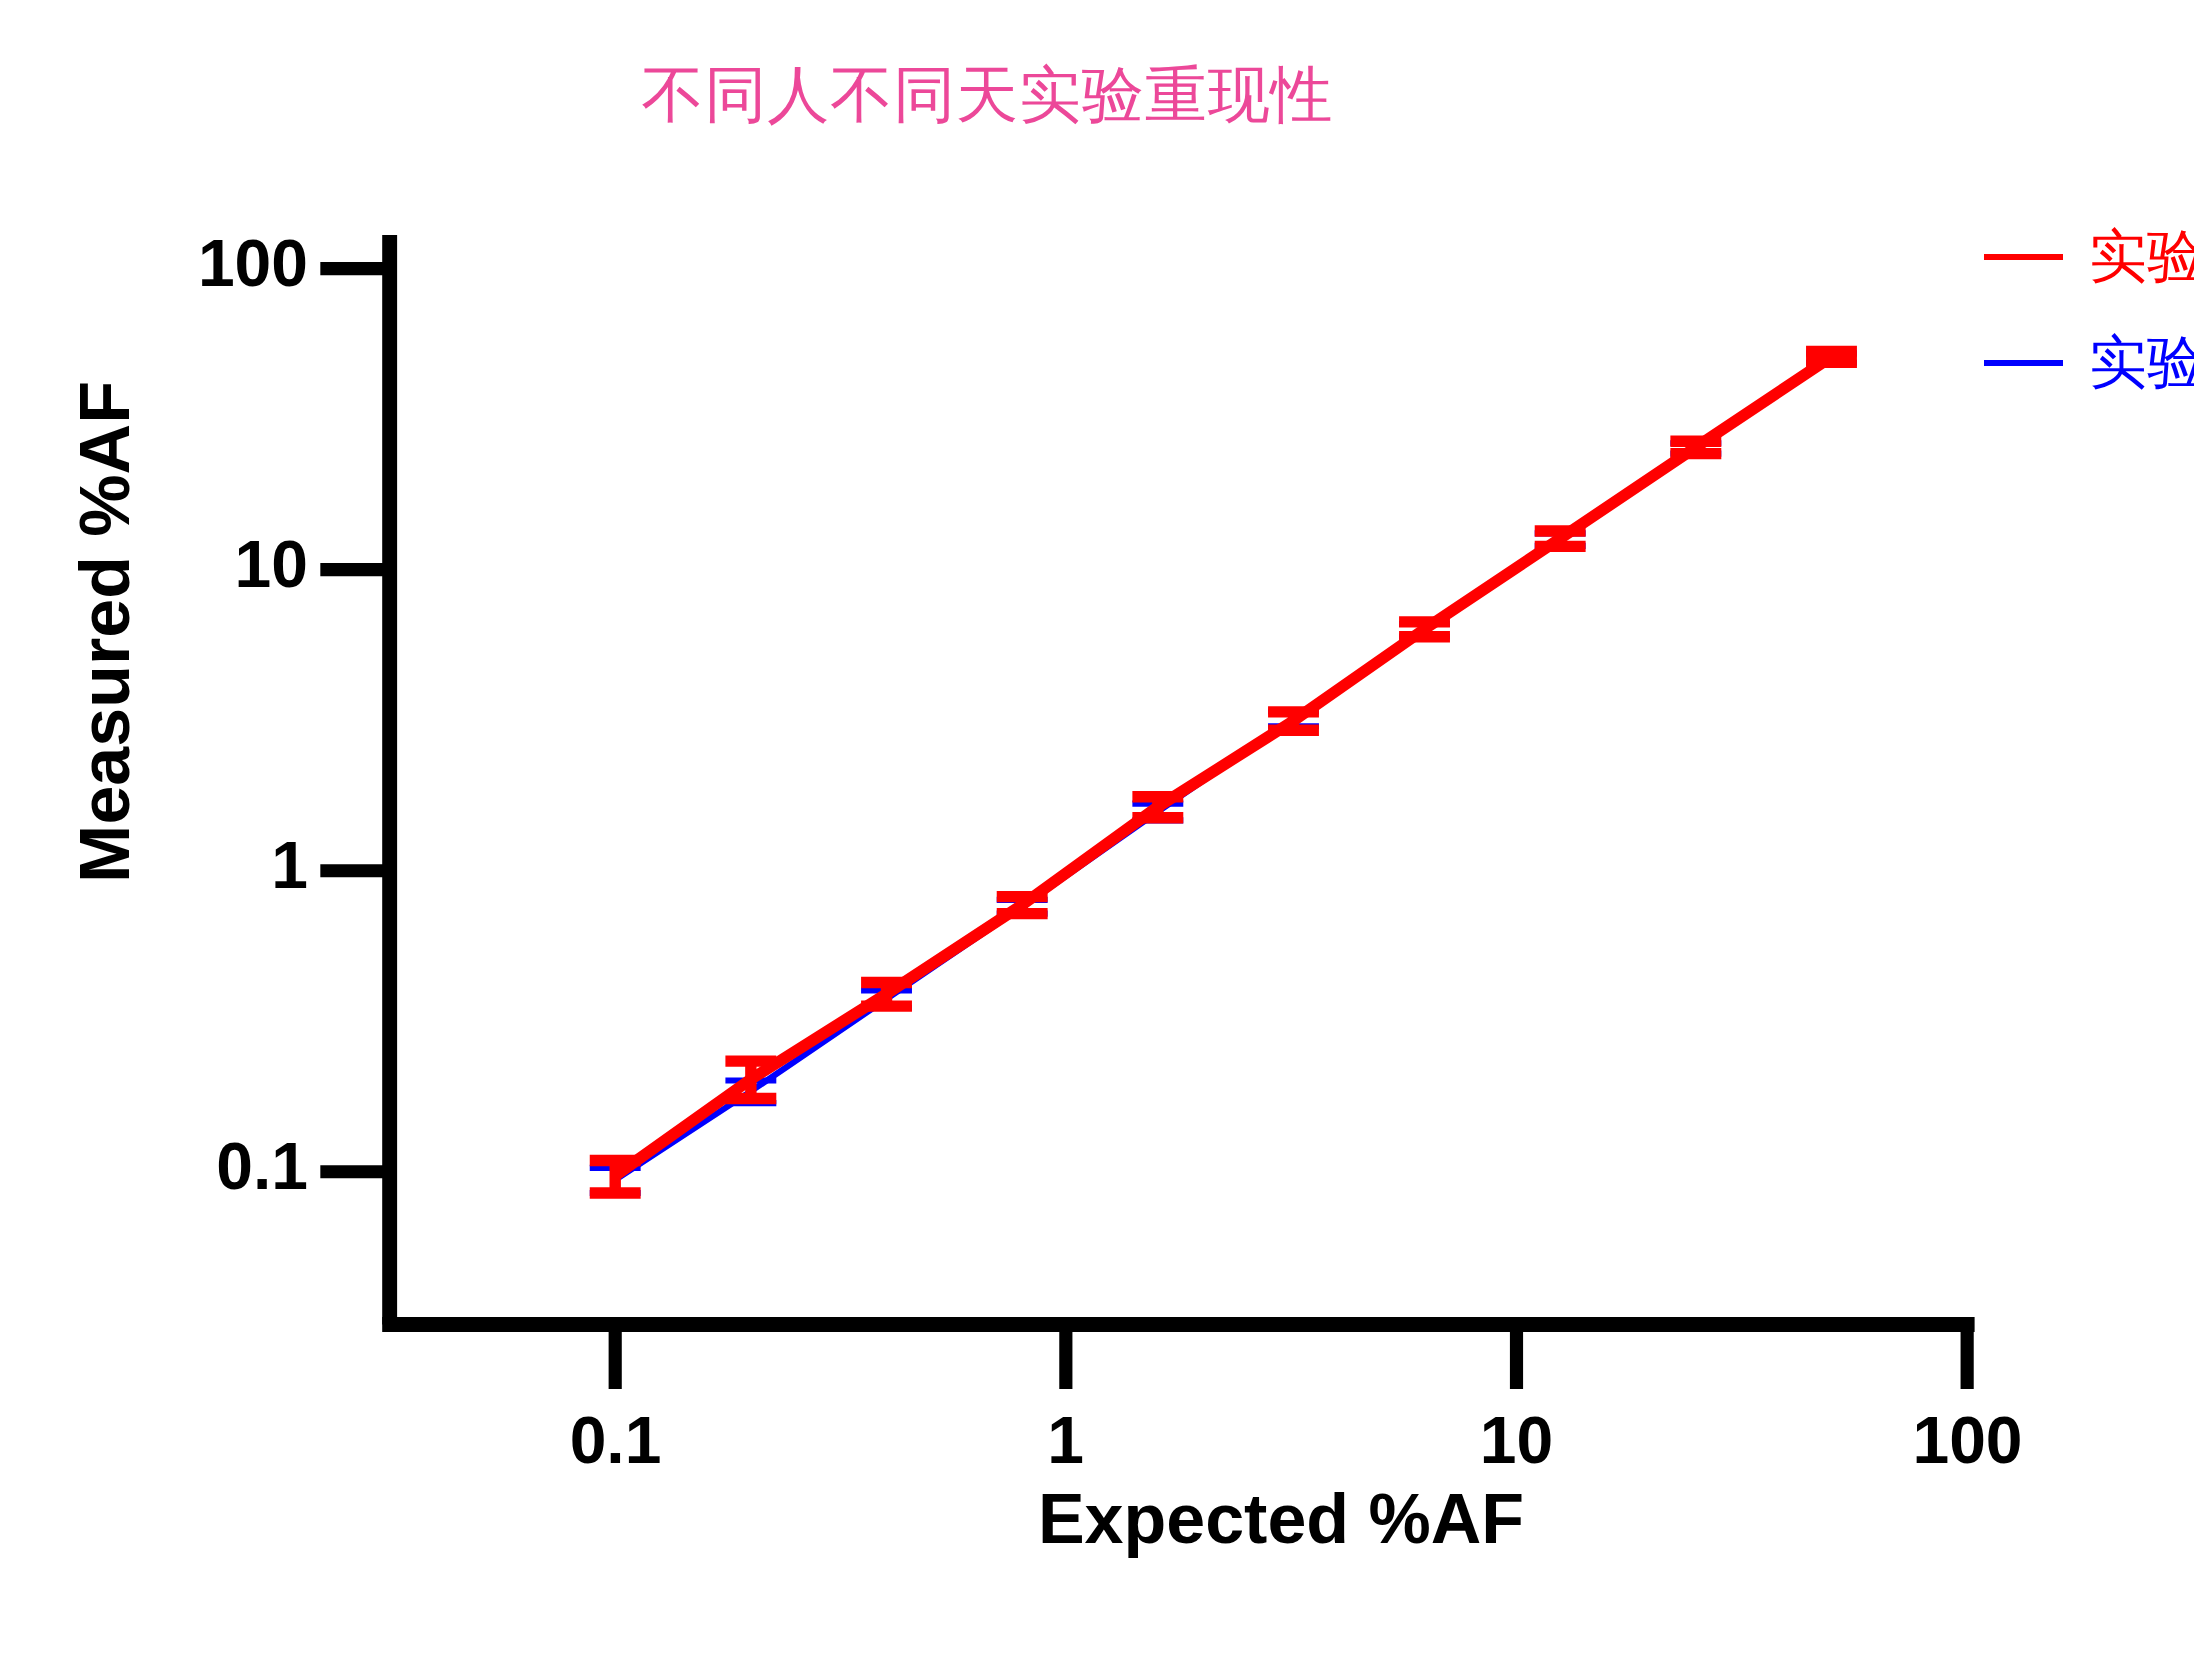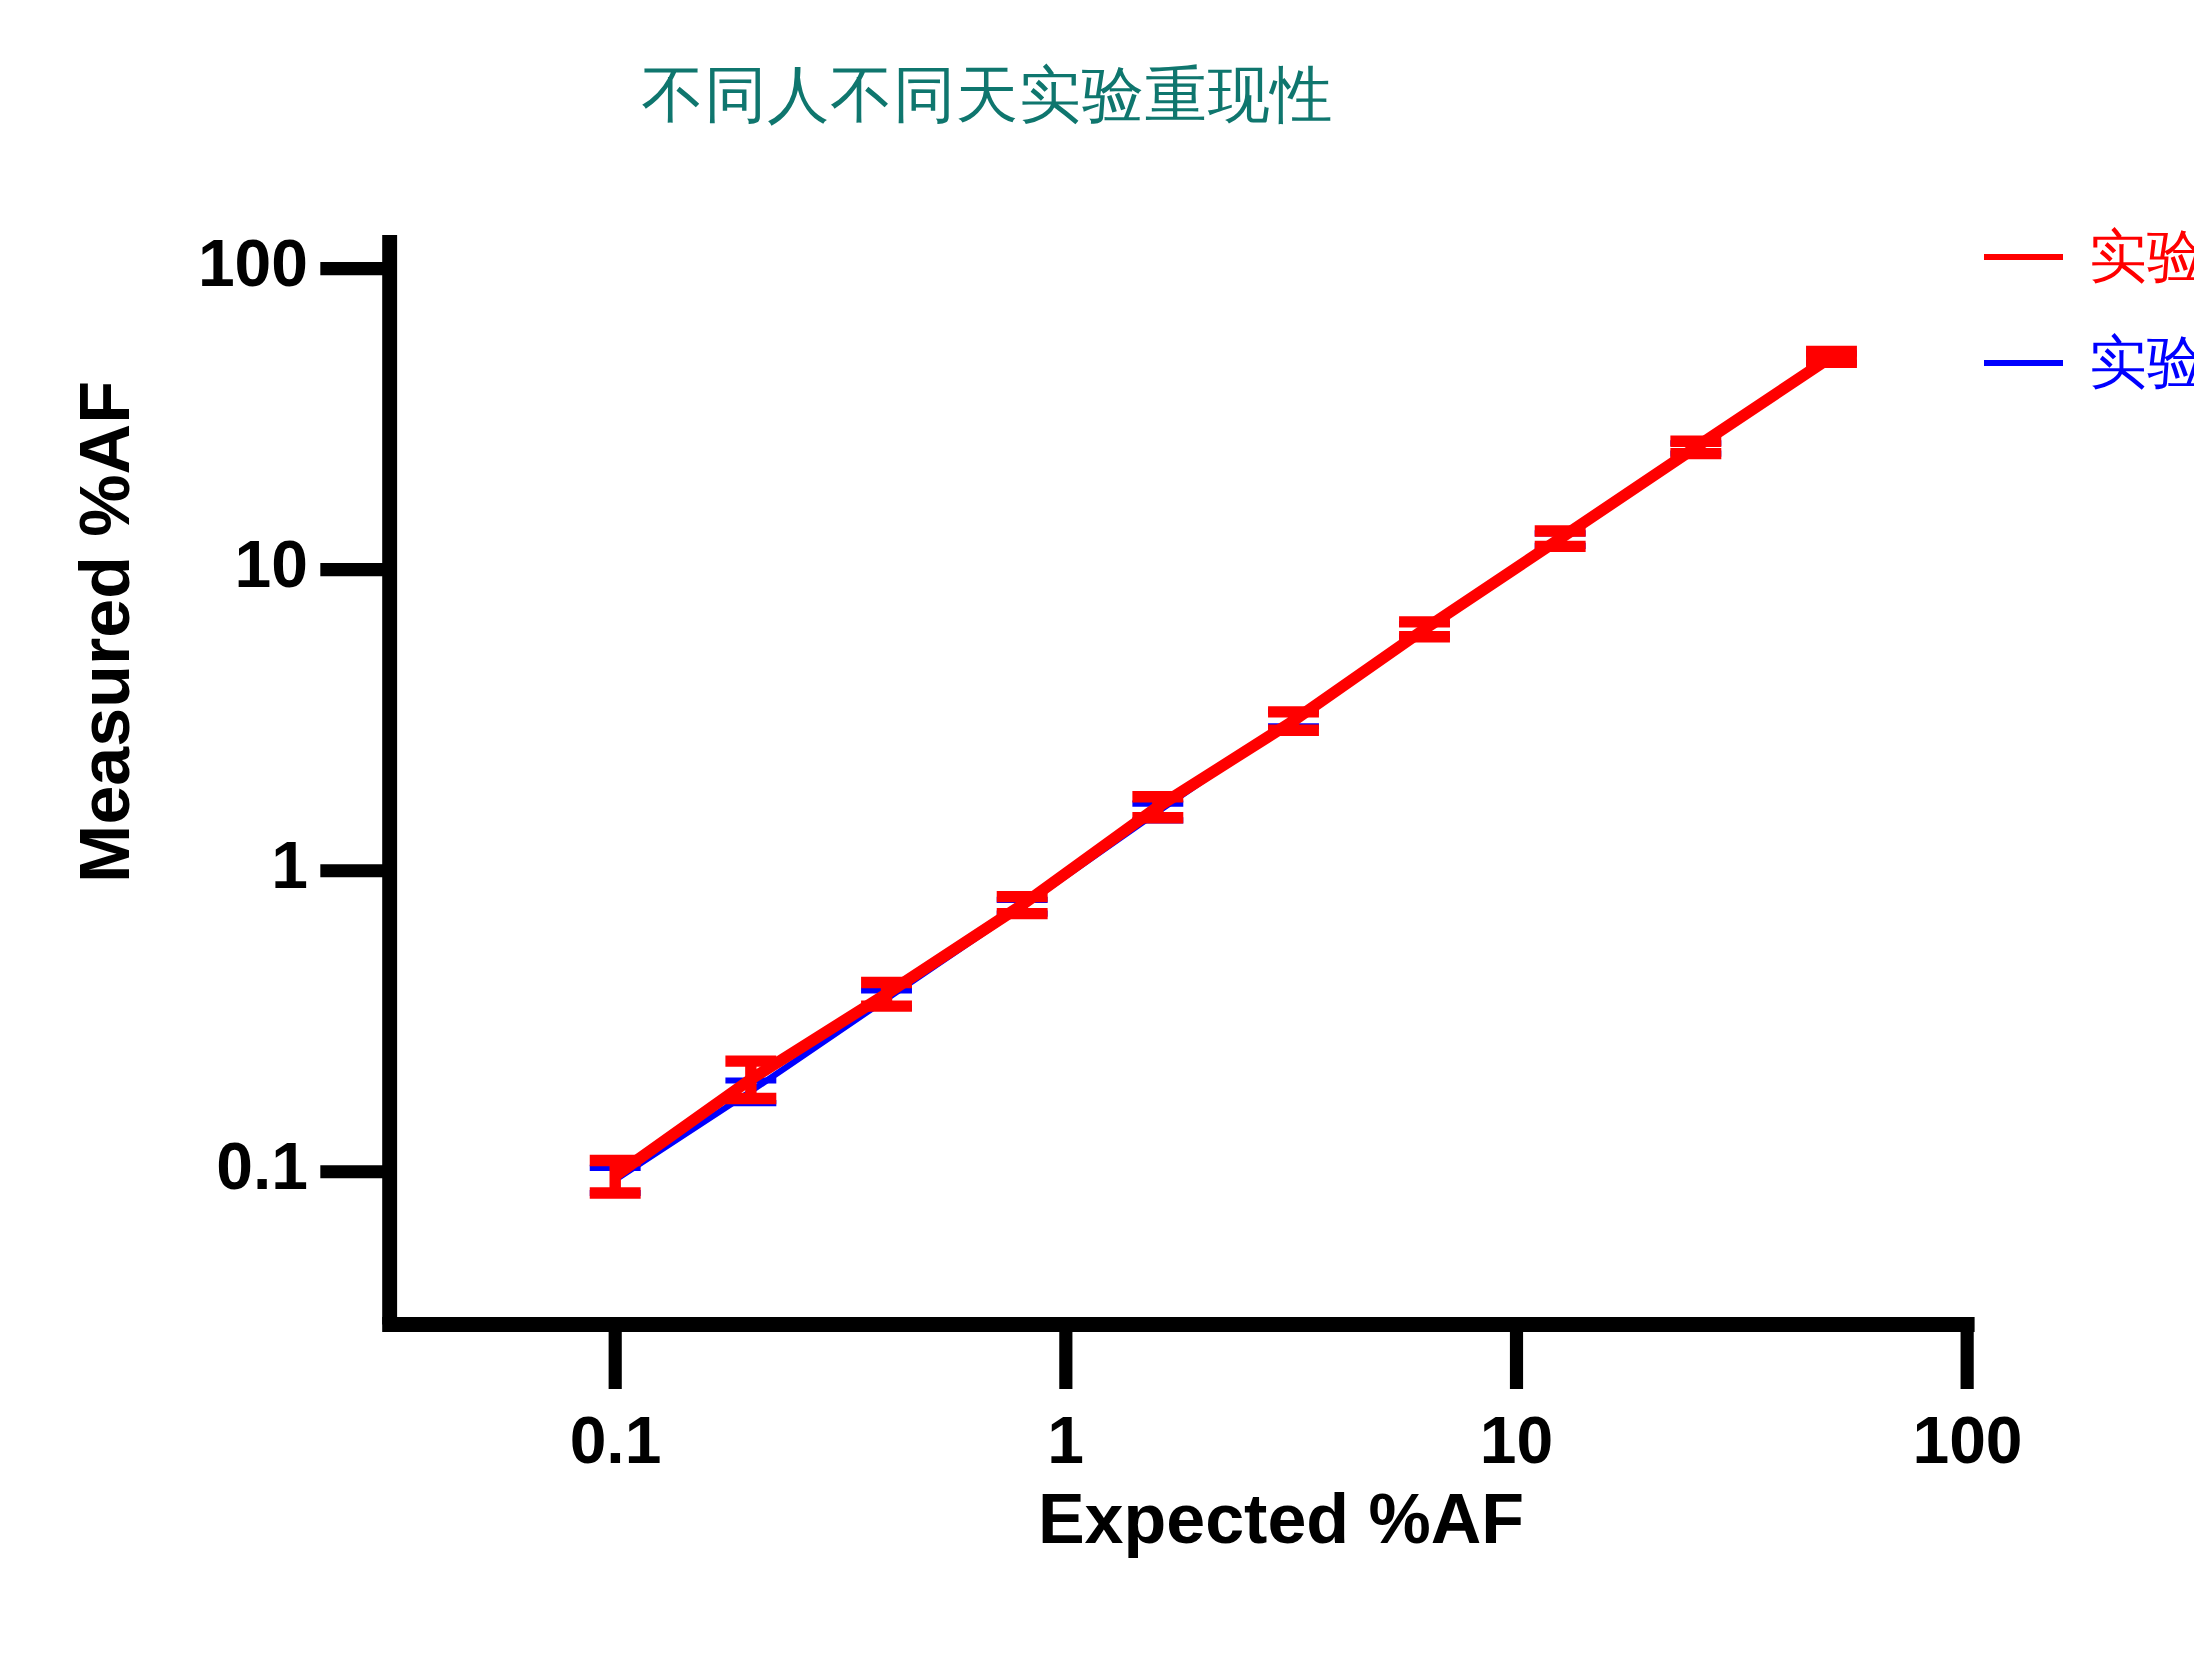--- a/index.html
+++ b/index.html
@@ -10,21 +10,21 @@
     font-family:"Liberation Sans", sans-serif;
     overflow:hidden;
   }
   #chart-title{
     position:absolute;
     left:0;top:53px;width:1975px;
     text-align:center;
     font-family:"Liberation Serif", serif;
     font-size:62px;
     font-weight:400;
-    color:#0f766e;
+    color:#ec4899;
     letter-spacing:0.9px;
     white-space:nowrap;
   }
   #plot-svg{position:absolute;left:0;top:0;}
   #y-axis-title{
     position:absolute;
     left:-246px;top:592px;
     width:702px;
     text-align:center;
     transform:rotate(-90deg);

